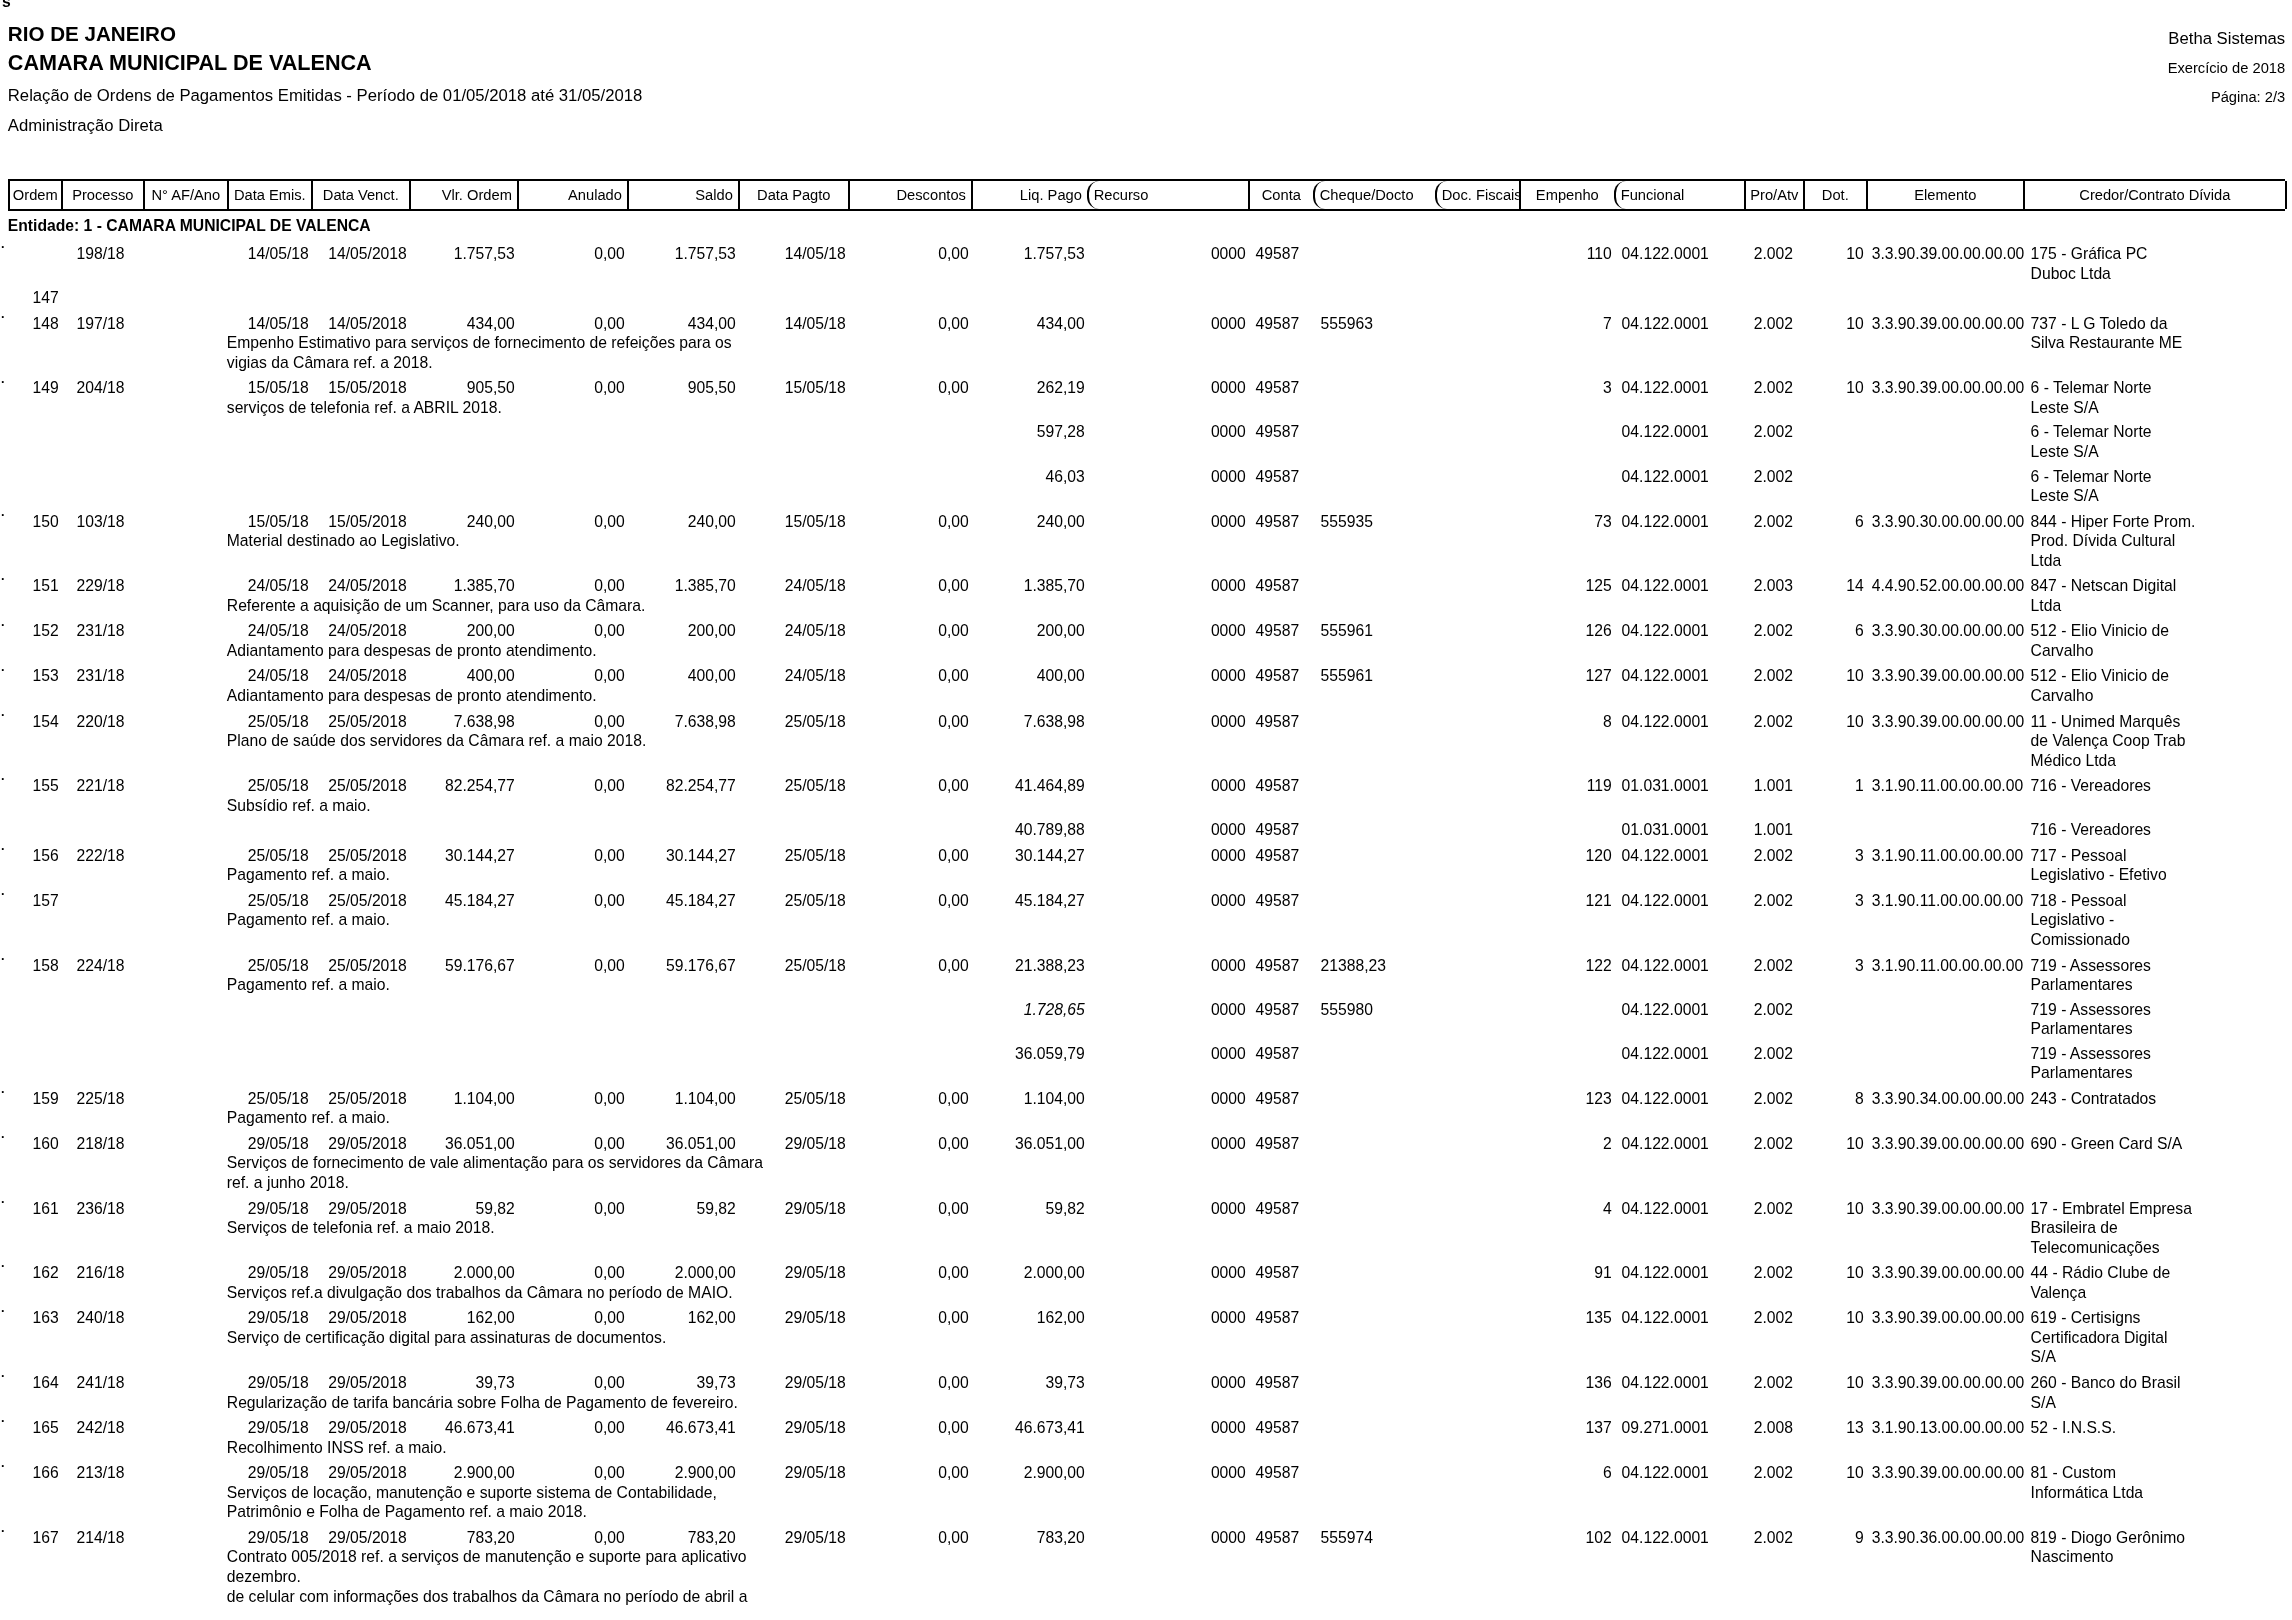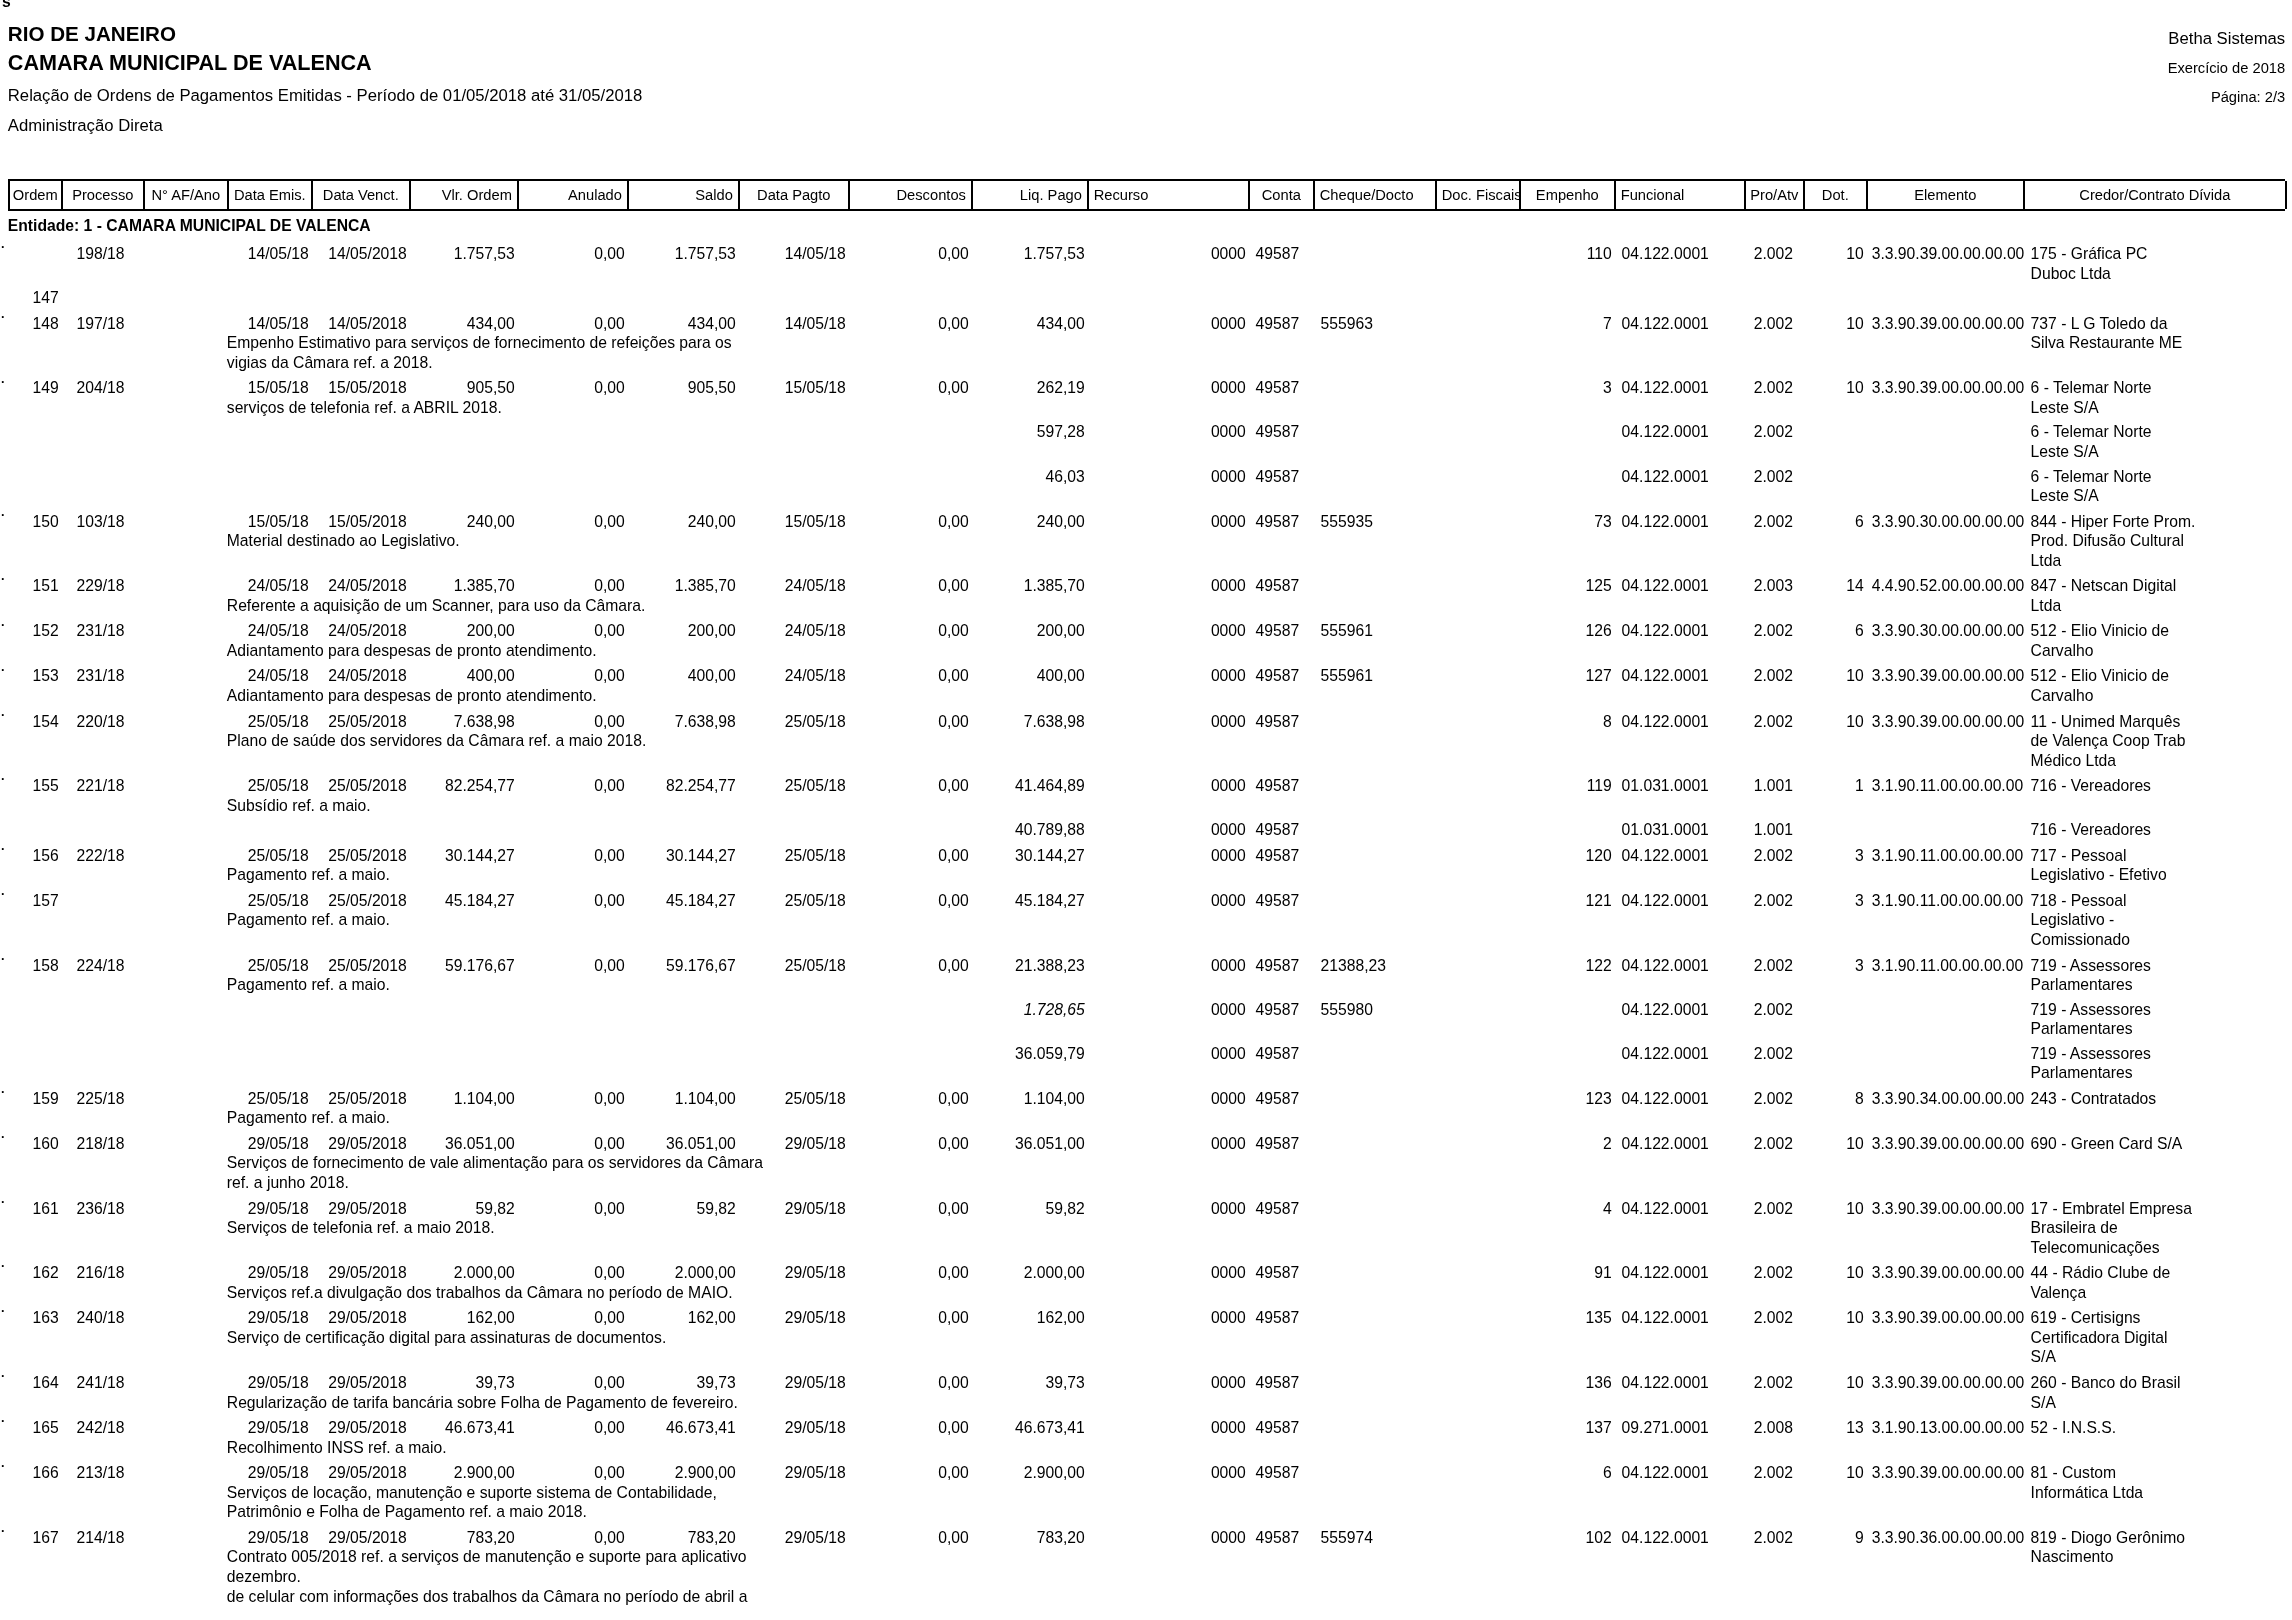--- a/index.html
+++ b/index.html
@@ -25,21 +25,21 @@
   
   .table-wrap { margin-top:43px; }
   .grid21 { display:grid; grid-template-columns:53px 82px 84px 84px 98px 108px 110px 111px 110px 123px 116px 161px 65px 122px 84px 95px 130px 59px 63px 157px 264px; }
   .thead { border-top:2.9px solid #000; border-bottom:2.9px solid #000; }
   .thead .th {
     font-size:14.7px; line-height:16.7px; padding:5.9px 2px 4.9px 2px; text-align:center;
     border-left:2px solid #000; white-space:nowrap; overflow:hidden;
   }
   .thead .th:last-child { border-right:2px solid #000; }
   .thead .th.h-r { text-align:right; padding-right:4.9px; }
-  .thead .th.h-l { text-align:left; padding-left:4.9px; }
+  .thead .th.h-l { text-align:left; padding-left:4.9px;border-radius:12px; }
 
   .entity { font-size:15.7px; font-weight:bold; padding:6.9px 0 8.8px 0; }
 
   .order { position:relative; margin-bottom:5.9px; }
   .order .marker { position:absolute; left:-6.9px; top:-6.9px; font-size:12.7px; font-weight:bold; }
   .payment + .payment { margin-top:4.9px; }
 
   .cell { font-size:15.7px; line-height:19.6px; white-space:nowrap; }
   .cell div { line-height:19.6px; }
   .a-r { text-align:right; padding-right:2px; }
@@ -218,21 +218,21 @@
             <div class="cell a-r" style="grid-area: 1 / 12;">0000</div>
             <div class="cell pl8" style="grid-area: 1 / 13;">49587</div>
             <div class="cell pl8" style="grid-area: 1 / 14;">555935</div>
             <div class="cell a-r" style="grid-area: 1 / 16;">73</div>
             <div class="cell pl8" style="grid-area: 1 / 17;">04.122.0001</div>
             <div class="cell a-c" style="grid-area: 1 / 18;">2.002</div>
             <div class="cell a-r" style="grid-area: 1 / 19;">6</div>
             <div class="cell pl6" style="grid-area: 1 / 20;">3.3.90.30.00.00.00.00</div>
             <div class="cell pl8" style="grid-area: 1 / 21 / span 3;">
               <div>844 - Hiper Forte Prom.</div>
-              <div>Prod. Difusão Cultural</div>
+              <div>Prod. Dívida Cultural</div>
               <div>Ltda</div>
             </div>
             <div class="cell" style="grid-area: 2 / 4 / span 1 / 12;">
               <div>Material destinado ao Legislativo.</div>
             </div>
           </div>
         </div>
         <div class="order">
           <span class="marker">.</span>
           <div class="payment grid21">

